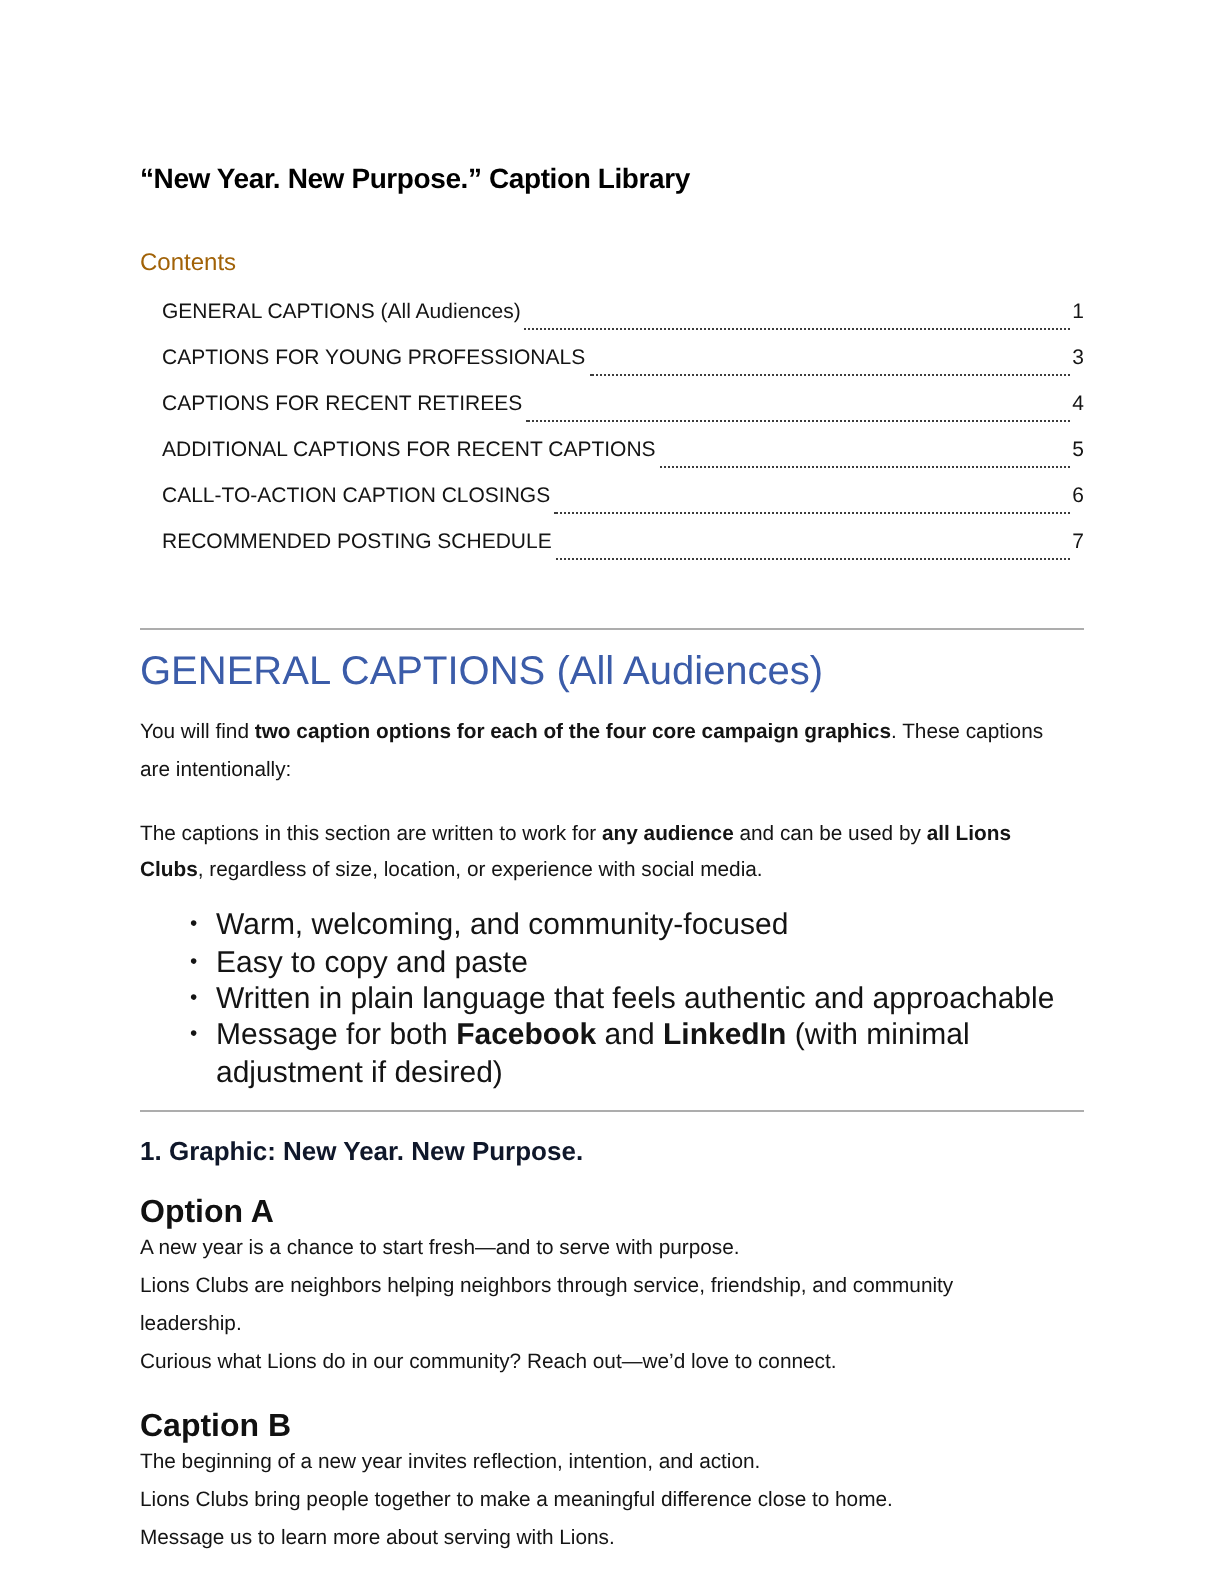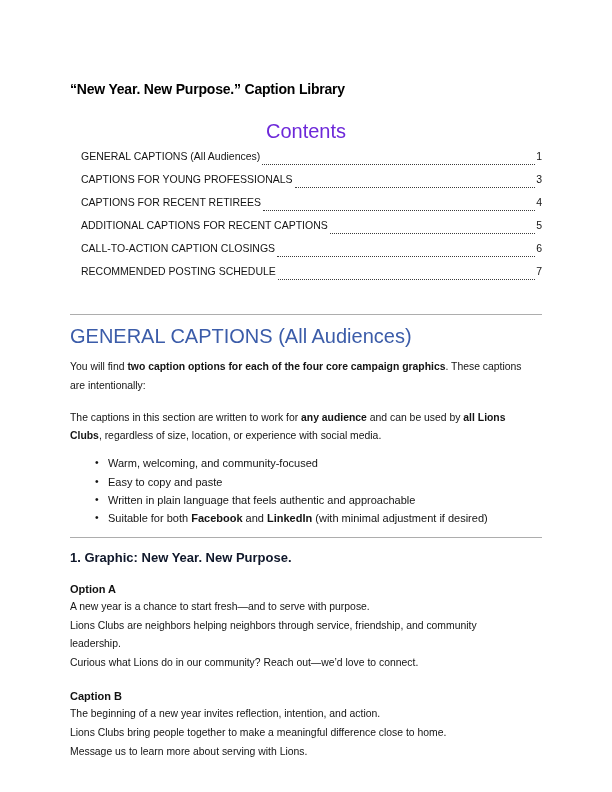--- a/index.html
+++ b/index.html
@@ -19,25 +19,24 @@
     margin: 76px 0 0 0;
     font-size: 14px;
     line-height: 26px;
     font-weight: 700;
     color: #000000;
     letter-spacing: -0.2px;
     white-space: nowrap;
   }
   .contents-heading {
     margin: 20px 0 0 0;
-    font-size: 20px;
+    font-size: 12px;
     line-height: 19px;
     font-weight: 400;
-    color: #6d28d9;
-    text-align: center;
+    color: #a16207;
   }
   .toc { margin-top: 9px; }
   .toc-row {
     display: flex;
     align-items: baseline;
     height: 23px;
     padding-left: 11px;
     font-size: 10.5px;
     color: #141414;
   }
@@ -68,39 +67,39 @@
     font-size: 10.4px;
     line-height: 18.8px;
     white-space: pre-line;
     color: #141414;
   }
   .body-par.tight { margin-top: 10px; }
   .bullet-list { margin-top: 8px; }
   .bullet-item {
     display: flex;
     padding-left: 25px;
-    font-size: 11px;
+    font-size: 15px;
     line-height: 18.4px;
   }
   .bullet-item::before {
     content: "\2022";
     width: 13px;
     flex: 0 0 13px;
     font-size: 10.4px;
   }
   .h2 {
     margin: 12px 0 0 0;
     font-size: 13px;
     line-height: 16px;
     font-weight: 700;
     color: #0f172a;
   }
   .option-heading {
     margin: 14px 0 0 0;
-    font-size: 11px;
+    font-size: 16px;
     line-height: 18px;
     font-weight: 700;
     color: #111111;
   }
   .option-body { margin-top: 0; }
   b { font-weight: 700; }
 </style>
 </head>
 <body>
 
@@ -157,21 +156,21 @@
     <div class="bullet-item">
         <span>Warm, welcoming, and community-focused</span>
       </div>
     <div class="bullet-item">
         <span>Easy to copy and paste</span>
       </div>
     <div class="bullet-item">
         <span>Written in plain language that feels authentic and approachable</span>
       </div>
     <div class="bullet-item">
-        <span><span>Suitable for both </span><b>Facebook</b><span> and </span><b>LinkedIn</b><span> (with minimal adjustment if desired)</span></span>
+        <span><span>Message for both </span><b>Facebook</b><span> and </span><b>LinkedIn</b><span> (with minimal adjustment if desired)</span></span>
       </div>
   </div>
 
   <hr class="rule rule-2">
 
   <h3 class="h2">1. Graphic: New Year. New Purpose.</h3>
 
   <p class="option-heading">Option A</p>
   <p class="body-par option-body">A new year is a chance to start fresh—and to serve with purpose.
 Lions Clubs are neighbors helping neighbors through service, friendship, and community

